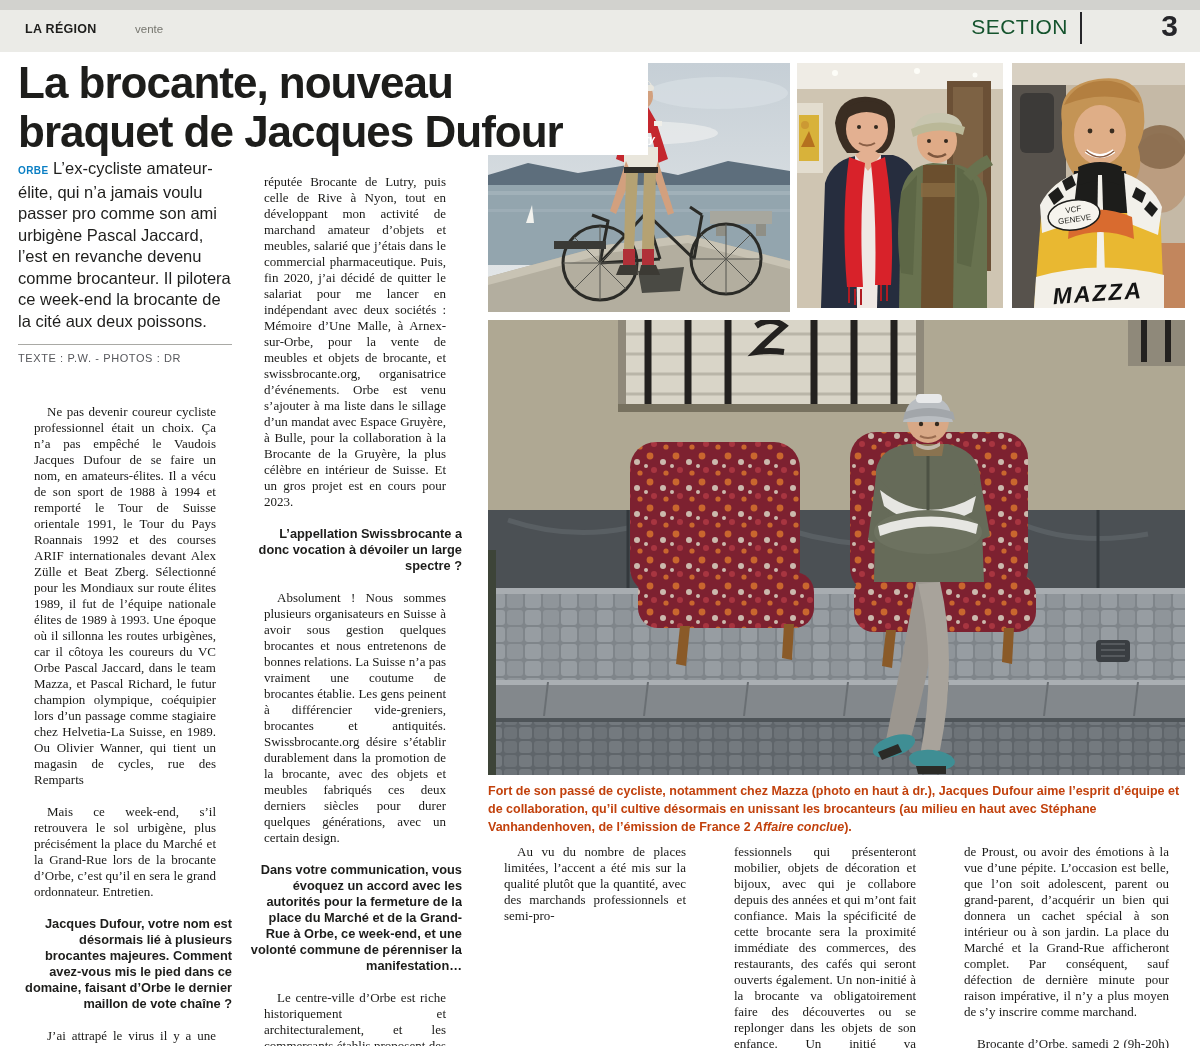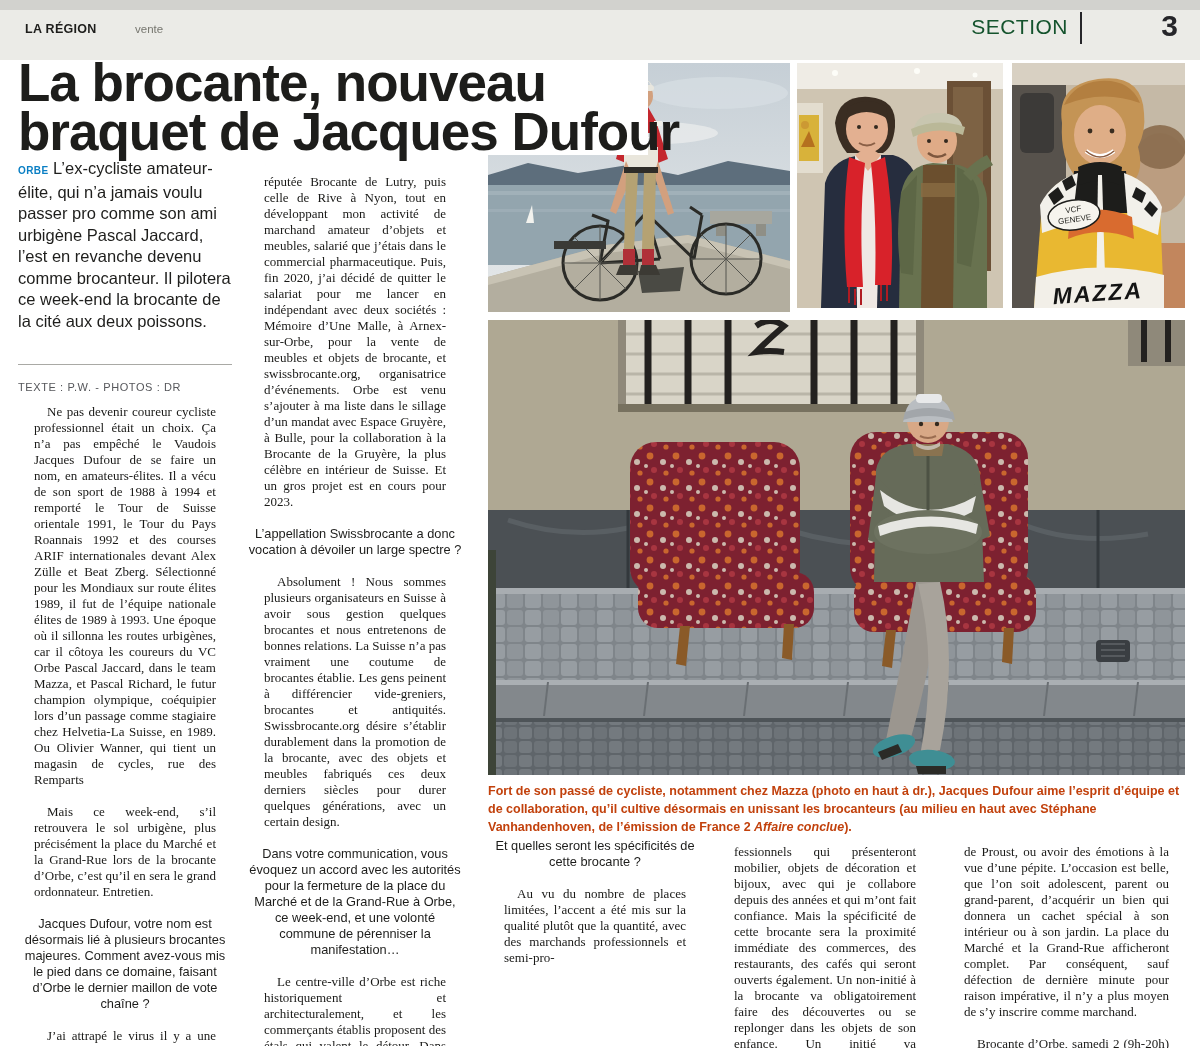--- a/index.html
+++ b/index.html
@@ -5,48 +5,48 @@
   html,body{margin:0;padding:0}
   body{
     width:1200px;height:1048px;position:relative;overflow:hidden;
     background:#ffffff;color:#1d1d1b;
     font-family:"Liberation Sans",sans-serif;
     -webkit-font-smoothing:antialiased;
   }
   .abs{position:absolute}
 
   
-  .header-strip{left:0;top:0;width:1200px;height:60px;background:#ebebe7}
+  .header-strip{left:0;top:0;width:1200px;height:52px;background:#ebebe7}
   .header-topbar{left:0;top:0;width:1200px;height:10px;background:#d2d2ce}
   .masthead{left:25px;top:22px;font-size:12.5px;font-weight:bold;letter-spacing:.3px;color:#1d1d1b}
   .date-label{left:135px;top:23px;font-size:11.5px;color:#76766f}
   .section-label{top:15px;right:132px;font-size:21px;font-weight:normal;letter-spacing:.5px;color:#14532d}
   .header-rule{left:1080px;top:12px;width:2px;height:32px;background:#26262a}
   .page-number{top:9px;right:22px;font-size:30px;font-weight:bold;color:#26262a}
 
   
   .headline-knockout{left:488px;top:63px;width:160px;height:92px;background:#ffffff;z-index:4}
   .headline{left:18px;top:58px;width:680px;z-index:5;
-    font-size:53px;line-height:49px;font-weight:800;letter-spacing:-1px;color:#1d1d1b}
+    font-size:44px;line-height:49px;font-weight:800;letter-spacing:-1px;color:#1d1d1b}
   .lead{left:18px;top:158px;width:214px;font-size:16.5px;line-height:21.5px;color:#1e1e1c}
   .lead-tag{color:#0a7fc4;font-weight:bold;font-size:10px;letter-spacing:.4px}
-  .byline{left:18px;top:364px;width:214px;border-top:1px solid #a9a9a5;padding-top:16px;
+  .byline{left:18px;top:344px;width:214px;border-top:1px solid #a9a9a5;padding-top:7px;
     font-size:11px;letter-spacing:.6px;color:#56575b}
 
   
   .col{
     font-family:"Liberation Serif","DejaVu Serif",serif;
     font-size:13px;line-height:16px;color:#191917;
     text-align:justify;overflow:hidden;hyphens:auto;
   }
   .col p{margin:16px;text-indent:13px}
   .col p.noind{text-indent:0}
   .col .q{
-    font-family:"Liberation Sans",sans-serif;font-weight:normal;
-    font-size:12.8px;line-height:16px;text-align:center;text-indent:0;
+    font-family:"Liberation Sans",sans-serif;font-weight:bold;
+    font-size:12.8px;line-height:16px;text-align:right;text-indent:0;
     margin:10px 0 4px 0;color:#1d1d1b;
   }
   .col .pi{text-align-last:justify}
   .col1{left:18px;top:388px;width:214px;height:658px}
   .col2{left:248px;top:158px;width:214px;height:888px}
   .col3{left:488px;top:828px;width:214px;height:220px}
   .col4{left:718px;top:828px;width:214px;height:220px}
   .col5{left:948px;top:828px;width:237px;height:220px}
 
   
@@ -92,21 +92,20 @@
 
 <div class="abs col col2">
   <p class="noind">réputée Brocante de Lutry, puis celle de Rive à Nyon, tout en développant mon activité de marchand amateur d’objets et meubles, salarié que j’étais dans le commercial pharmaceutique. Puis, fin 2020, j’ai décidé de quitter le salariat pour me lancer en indépendant avec deux sociétés : Mémoire d’Une Malle, à Arnex-sur-Orbe, pour la vente de meubles et objets de brocante, et swissbrocante.org, organisatrice d’événements. Orbe est venu s’ajouter à ma liste dans le sillage d’un mandat avec Espace Gruyère, à Bulle, pour la collaboration à la Brocante de la Gruyère, la plus célèbre en intérieur de Suisse. Et un gros projet est en cours pour 2023.</p>
   <p class="q">L’appellation Swissbrocante a donc vocation à dévoiler un large spectre ?</p>
   <p>Absolument ! Nous sommes plusieurs organisateurs en Suisse à avoir sous gestion quelques brocantes et nous entretenons de bonnes relations. La Suisse n’a pas vraiment une coutume de brocantes établie. Les gens peinent à différencier vide-greniers, brocantes et antiquités. Swissbrocante.org désire s’établir durablement dans la promotion de la brocante, avec des objets et meubles fabriqués ces deux derniers siècles pour durer quelques générations, avec un certain design.</p>
   <p class="q">Dans votre communication, vous évoquez un accord avec les autorités pour la fermeture de la place du Marché et de la Grand-Rue à Orbe, ce week-end, et une volonté commune de pérenniser la manifestation…</p>
   <p>Le centre-ville d’Orbe est riche historiquement et architecturalement, et les commerçants établis proposent des étals qui valent le détour. Dans une optique d’animation, j’ai eu la chance de rencontrer des élus ouverts d’esprit et voulant faire vivre la ville, leurs commerces, en offrant aux citoyens des activités intéressantes. Dans ce cadre, une première édition voit donc le jour ce week-end. Jusqu’alors, il y a eu des brocantes</p>
 </div>
 
 <div class="abs col col3">
-  <p class="q">Et quelles seront les spécificités de cette brocante ?</p>
   <p>Au vu du nombre de places limitées, l’accent a été mis sur la qualité plutôt que la quantité, avec des marchands professionnels et semi-pro-</p>
 </div>
 
 <div class="abs col col4">
   <p class="noind">fessionnels qui présenteront mobilier, objets de décoration et bijoux, avec qui je collabore depuis des années et qui m’ont fait confiance. Mais la spécificité de cette brocante sera la proximité immédiate des commerces, des restaurants, des cafés qui seront ouverts également. Un non-initié à la brocante va obligatoirement faire des découvertes ou se replonger dans les objets de son enfance. Un initié va immanquablement tomber sur un objet qui l’intéresse, sur sa Madeleine</p>
 </div>
 
 <div class="abs col col5">
   <p class="noind">de Proust, ou avoir des émotions à la vue d’une pépite. L’occasion est belle, que l’on soit adolescent, parent ou grand-parent, d’acquérir un bien qui donnera un cachet spécial à son intérieur ou à son jardin. La place du Marché et la Grand-Rue afficheront complet. Par conséquent, sauf défection de dernière minute pour raison impérative, il n’y a plus moyen de s’y inscrire comme marchand.</p>
   <p class="pi">Brocante d’Orbe, samedi 2 (9h-20h) et dimanche 3 juillet (9h-17h).</p>

